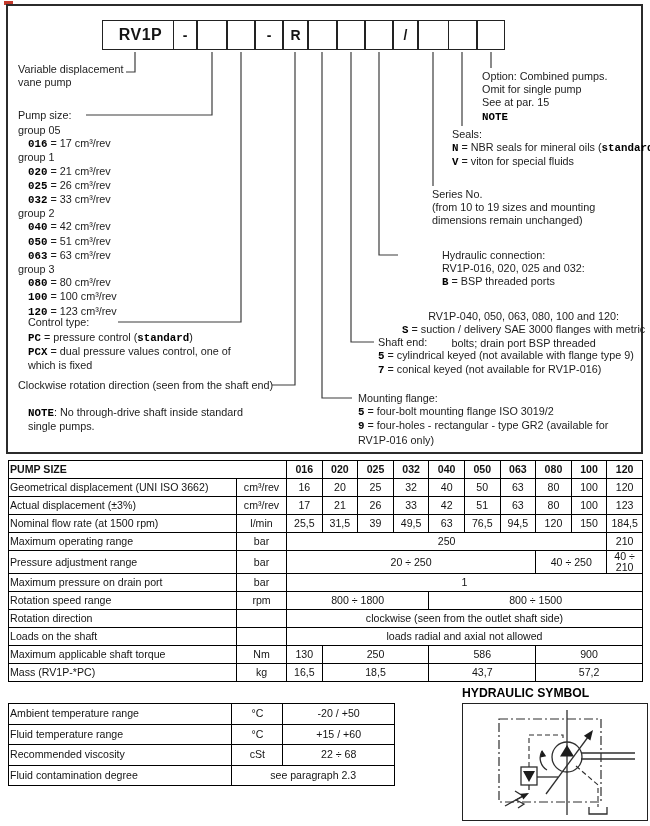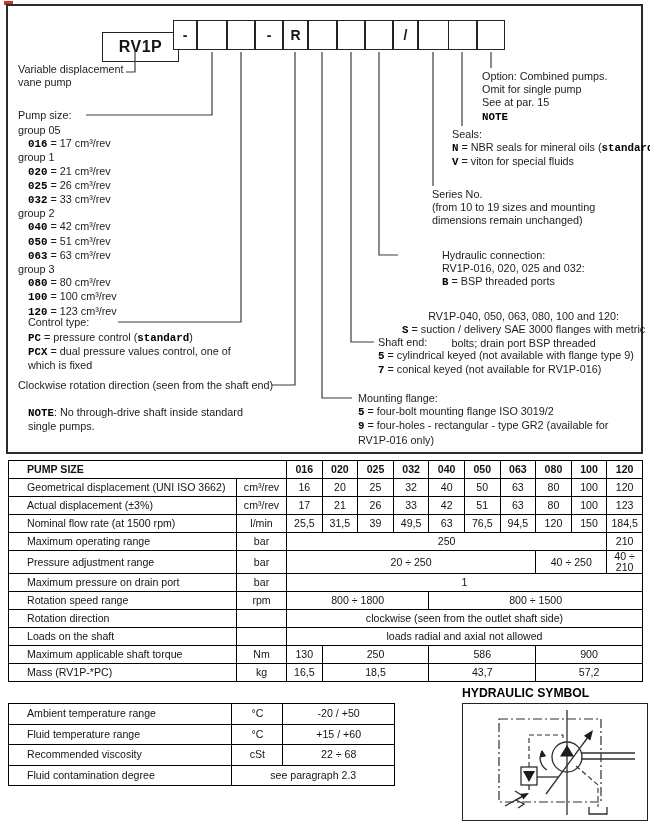--- a/index.html
+++ b/index.html
@@ -17,21 +17,21 @@
   svg.connectors{position:absolute;left:0;top:0;}
   svg.connectors path{stroke:#3c3c3c;stroke-width:1.2;fill:none;}
   .blk{position:absolute;font-size:10.8px;line-height:13.2px;white-space:nowrap;color:#1c1c1c;}
   .blk .ind{padding-left:10px;}
   .blk b{color:#000;font-family:Liberation Mono, monospace;}
 
   
   table{border-collapse:collapse;position:absolute;background:#fff;}
   td{border:1px solid #000;font-size:10.6px;padding:0 3px;height:17px;
      text-align:center;vertical-align:middle;line-height:1.05;}
-  td.lbl{text-align:left;padding-left:18px;}
+  td.lbl{text-align:left;padding-left:1px;}
   .main-table{left:8px;top:460px;width:634px;table-layout:fixed;}
   .main-table td.hd{font-weight:bold;}
   .env-table{left:8px;top:703px;width:387px;}
   .env-table td{height:19.5px;}
 
   
   .hs-title{position:absolute;left:462px;top:686px;font-size:12.2px;font-weight:bold;color:#000;}
   .hs-box{position:absolute;left:462px;top:703px;width:186px;height:118px;box-sizing:border-box;border:1.6px solid #222;}
   .hs-box svg{display:block;}
   .hs-box .ln{stroke:#2e2e2e;stroke-width:1.3;fill:none;}
@@ -41,21 +41,21 @@
 </style>
 </head>
 <body>
 
 <div class="page">
 
   <div class="diagram">
     <div class="redmark"></div>
     <div class="dborder"></div>
 
-    <div class="codebox big" style="left:102px;width:77px;margin-top:12px;">RV1P</div>
+    <div class="codebox big" style="left:102px;width:77px;">RV1P</div>
     <div class="codebox" style="left:173px;width:24px;">-</div>
     <div class="codebox" style="left:197px;width:30px;"></div>
     <div class="codebox" style="left:227px;width:28px;"></div>
     <div class="codebox" style="left:255px;width:28px;">-</div>
     <div class="codebox" style="left:283px;width:25px;">R</div>
     <div class="codebox" style="left:308px;width:29px;"></div>
     <div class="codebox" style="left:337px;width:28px;"></div>
     <div class="codebox" style="left:365px;width:28px;"></div>
     <div class="codebox" style="left:393px;width:25px;">/</div>
     <div class="codebox" style="left:418px;width:28px;padding-left:48px;">10</div>

